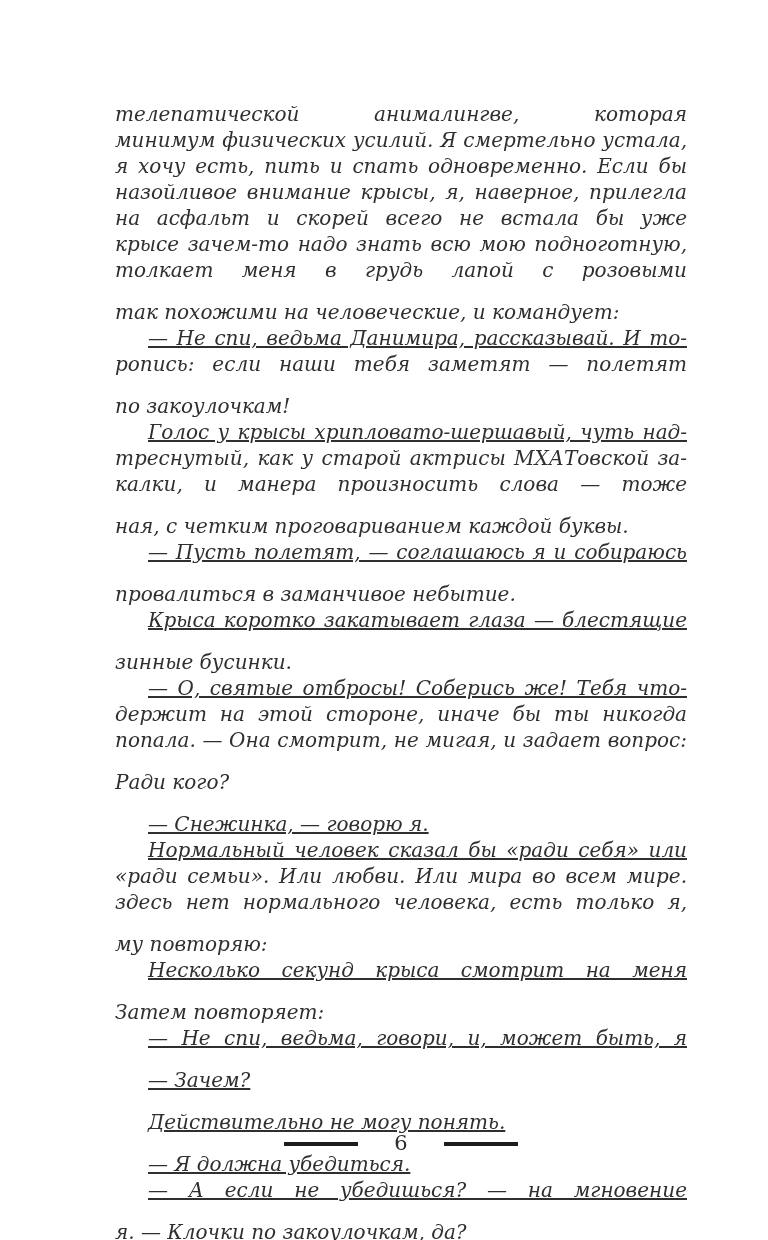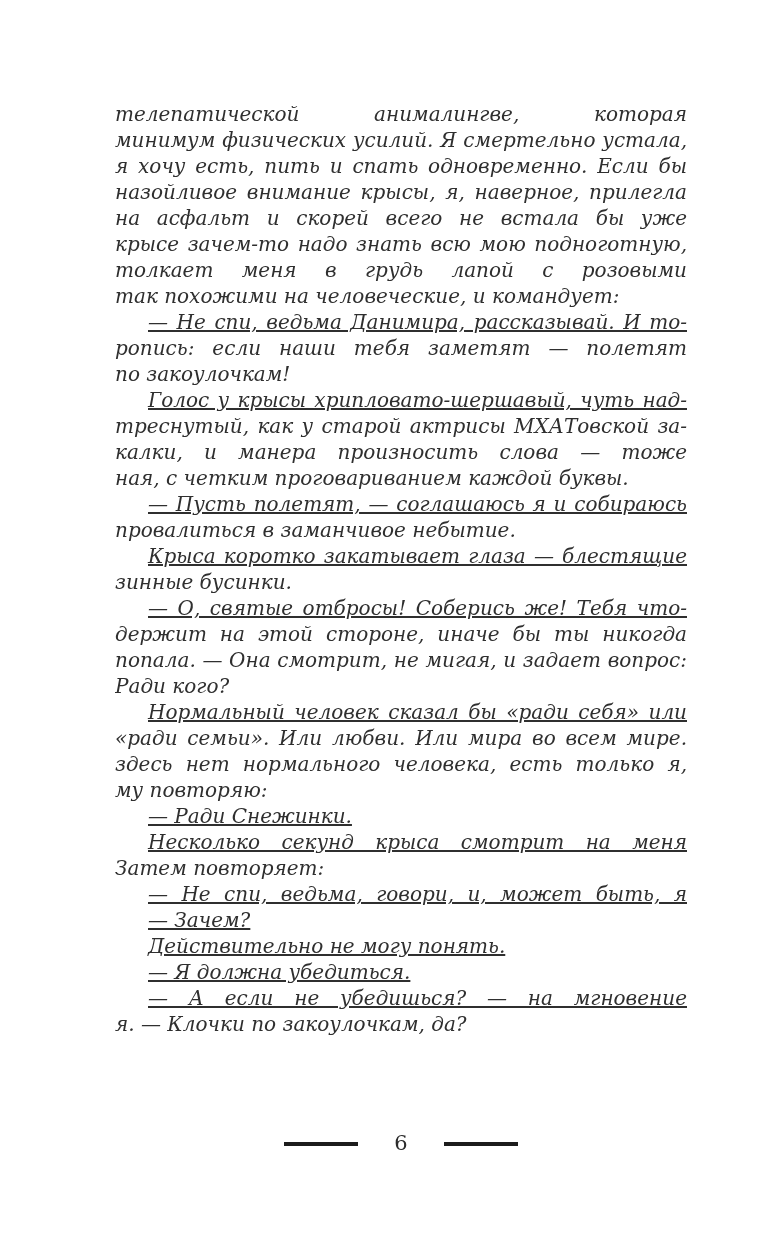--- a/index.html
+++ b/index.html
@@ -36,20 +36,21 @@
     height: 26px;
     line-height: 26px;
     text-align: justify;
     text-align-last: justify;
     overflow: hidden;
     white-space: normal;
   }
   .text-line.para-last {
     text-align: right;
     text-align-last: left;
+    margin-top: 16px;
   }
   .text-line.para-first-indent {
     text-indent: 33px;
     text-decoration: underline;
   }
   .page-footer {
     position: absolute;
     left: 115px;
     top: 1130px;
     width: 572px;
@@ -107,27 +108,27 @@
         <div class="text-line para-first-indent">Крыса коротко закатывает глаза — блестящие бу-</div>
         <div class="text-line para-last">зинные бусинки.</div>
       </div>
       <div class="paragraph">
         <div class="text-line para-first-indent">— О, святые отбросы! Соберись же! Тебя что-то</div>
         <div class="text-line">держит на этой стороне, иначе бы ты никогда сюда не</div>
         <div class="text-line">попала. — Она смотрит, не мигая, и задает вопрос: —</div>
         <div class="text-line para-last">Ради кого?</div>
       </div>
       <div class="paragraph">
+        <div class="text-line para-last para-first-indent">— Снежинка, — говорю я.</div>
+      </div>
+      <div class="paragraph">
         <div class="text-line para-first-indent">Нормальный человек сказал бы «ради себя» или</div>
         <div class="text-line">«ради семьи». Или любви. Или мира во всем мире. Или</div>
         <div class="text-line">здесь нет нормального человека, есть только я, поэто-</div>
         <div class="text-line para-last">му повторяю:</div>
-      </div>
-      <div class="paragraph">
-        <div class="text-line para-last para-first-indent">— Ради Снежинки.</div>
       </div>
       <div class="paragraph">
         <div class="text-line para-first-indent">Несколько секунд крыса смотрит на меня молча.</div>
         <div class="text-line para-last">Затем повторяет:</div>
       </div>
       <div class="paragraph">
         <div class="text-line para-first-indent">— Не спи, ведьма, говори, и, может быть, я помогу</div>
       </div>
       <div class="paragraph">
         <div class="text-line para-last para-first-indent">— Зачем?</div>

